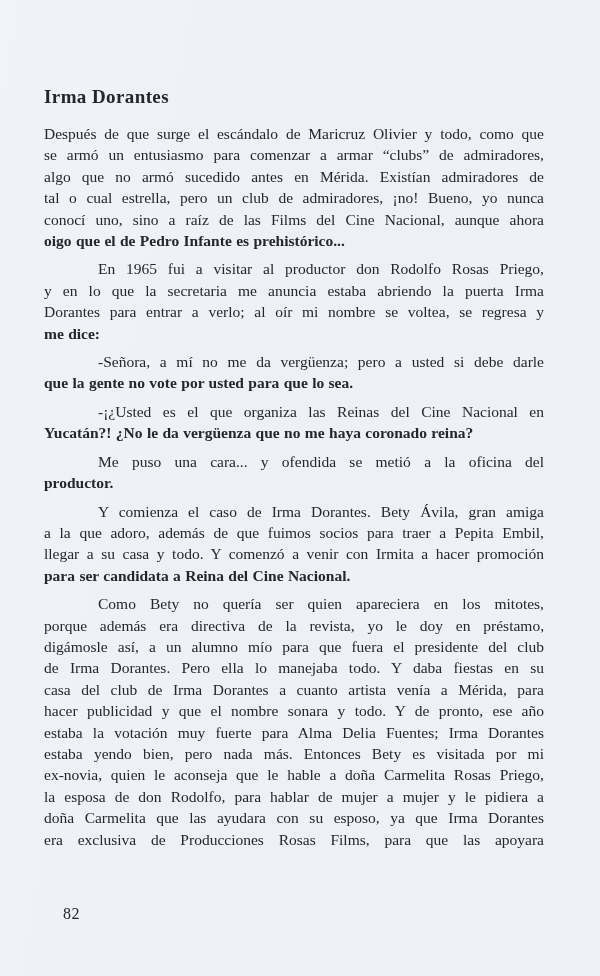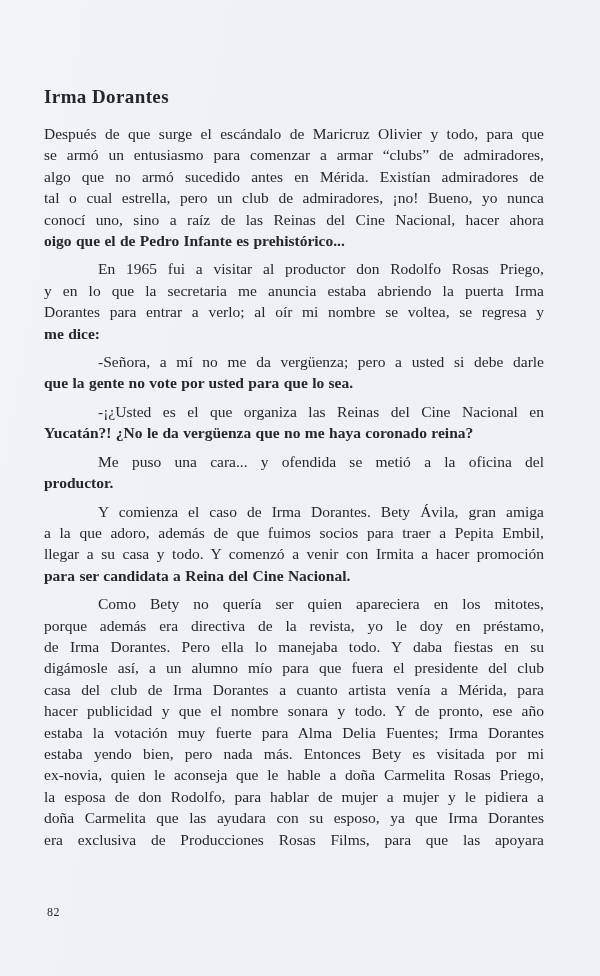--- a/index.html
+++ b/index.html
@@ -37,39 +37,39 @@
   }
   .line.lastline {
     text-align-last: left;
     font-weight: bold;
   }
   .line.indent {
     text-indent: 54px;
   }
   .pagenum {
     position: absolute;
-    left: 47px;
+    left: 63px;
     top: 905px;
-    font-size: 12px;
+    font-size: 16px;
     letter-spacing: 0.5px;
   }
 </style>
 </head>
 <body>
 
 <div class="page" style="background-color: rgb(238, 241, 246); color: rgb(37, 39, 44);">
   <h1 class="title">Irma Dorantes</h1>
 
   <div class="body-text">
       <div class="paragraph">
-        <div class="line">Después de que surge el escándalo de Maricruz Olivier y todo, para que</div>
+        <div class="line">Después de que surge el escándalo de Maricruz Olivier y todo, como que</div>
         <div class="line">se armó un entusiasmo para comenzar a armar “clubs” de admiradores,</div>
         <div class="line">algo que no armó sucedido antes en Mérida. Existían admiradores de</div>
         <div class="line">tal o cual estrella, pero un club de admiradores, ¡no! Bueno, yo nunca</div>
-        <div class="line">conocí uno, sino a raíz de las Reinas del Cine Nacional, hacer ahora</div>
+        <div class="line">conocí uno, sino a raíz de las Films del Cine Nacional, aunque ahora</div>
         <div class="line lastline">oigo que el de Pedro Infante es prehistórico...</div>
       </div>
       <div class="paragraph">
         <div class="line indent">En 1965 fui a visitar al productor don Rodolfo Rosas Priego,</div>
         <div class="line">y en lo que la secretaria me anuncia estaba abriendo la puerta Irma</div>
         <div class="line">Dorantes para entrar a verlo; al oír mi nombre se voltea, se regresa y</div>
         <div class="line lastline">me dice:</div>
       </div>
       <div class="paragraph">
         <div class="line indent">-Señora, a mí no me da vergüenza; pero a usted si debe darle</div>
@@ -85,22 +85,22 @@
       </div>
       <div class="paragraph">
         <div class="line indent">Y comienza el caso de Irma Dorantes. Bety Ávila, gran amiga</div>
         <div class="line">a la que adoro, además de que fuimos socios para traer a Pepita Embil,</div>
         <div class="line">llegar a su casa y todo. Y comenzó a venir con Irmita a hacer promoción</div>
         <div class="line lastline">para ser candidata a Reina del Cine Nacional.</div>
       </div>
       <div class="paragraph">
         <div class="line indent">Como Bety no quería ser quien apareciera en los mitotes,</div>
         <div class="line">porque además era directiva de la revista, yo le doy en préstamo,</div>
+        <div class="line">digámosle así, a un alumno mío para que fuera el presidente del club</div>
         <div class="line">de Irma Dorantes. Pero ella lo manejaba todo. Y daba fiestas en su</div>
-        <div class="line">digámosle así, a un alumno mío para que fuera el presidente del club</div>
         <div class="line">casa del club de Irma Dorantes a cuanto artista venía a Mérida, para</div>
         <div class="line">hacer publicidad y que el nombre sonara y todo. Y de pronto, ese año</div>
         <div class="line">estaba la votación muy fuerte para Alma Delia Fuentes; Irma Dorantes</div>
         <div class="line">estaba yendo bien, pero nada más. Entonces Bety es visitada por mi</div>
         <div class="line">ex-novia, quien le aconseja que le hable a doña Carmelita Rosas Priego,</div>
         <div class="line">la esposa de don Rodolfo, para hablar de mujer a mujer y le pidiera a</div>
         <div class="line">doña Carmelita que las ayudara con su esposo, ya que Irma Dorantes</div>
         <div class="line">era exclusiva de Producciones Rosas Films, para que las apoyara</div>
       </div>
     </div>

